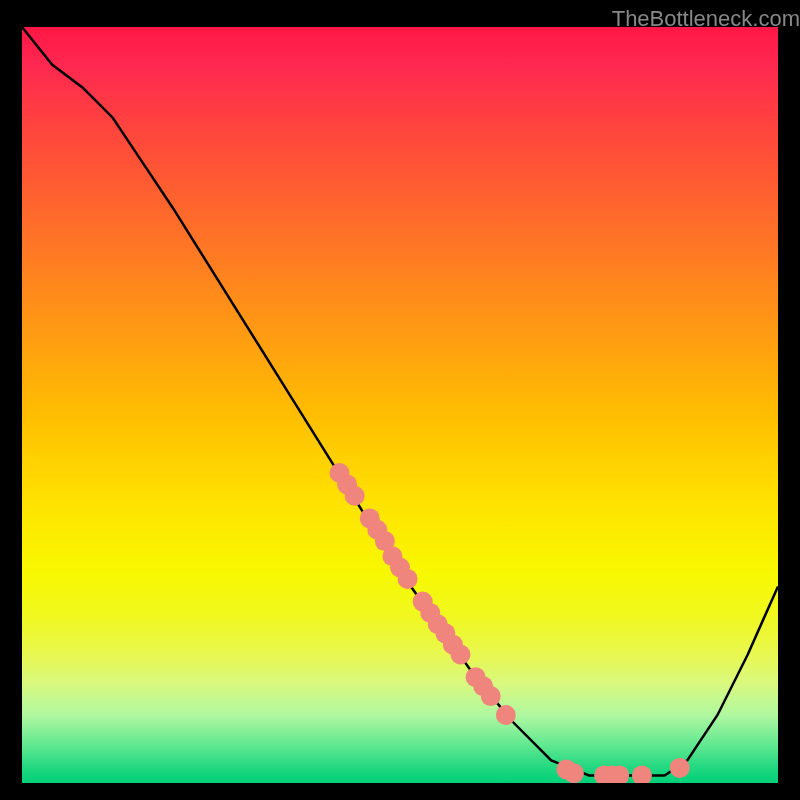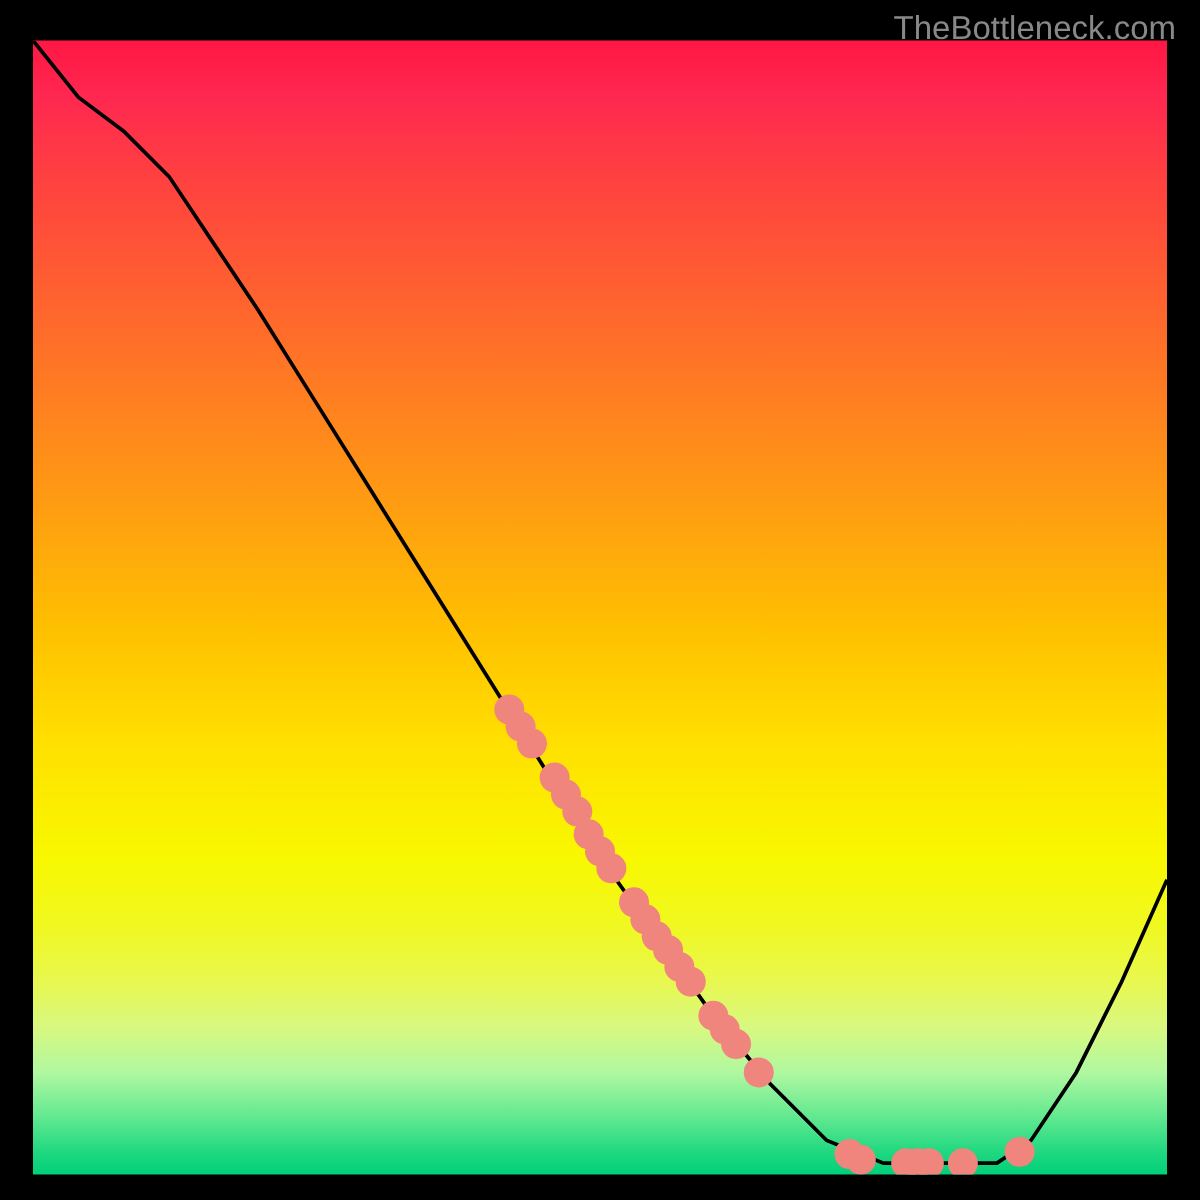--- a/index.html
+++ b/index.html
@@ -6,21 +6,21 @@
 body {
   width: 800px;
   height: 800px;
   background: #000;
   position: relative;
   font-family: Arial, sans-serif;
 }
 .attribution {
   position: absolute;
   top: 6px;
-  right: 16px;
+  right: 0;
   color: #888;
   font-size: 22px;
   font-weight: 500;
 }
 .plot-area {
   position: absolute;
   left: 22px;
   top: 27px;
   width: 756px;
   height: 756px;

